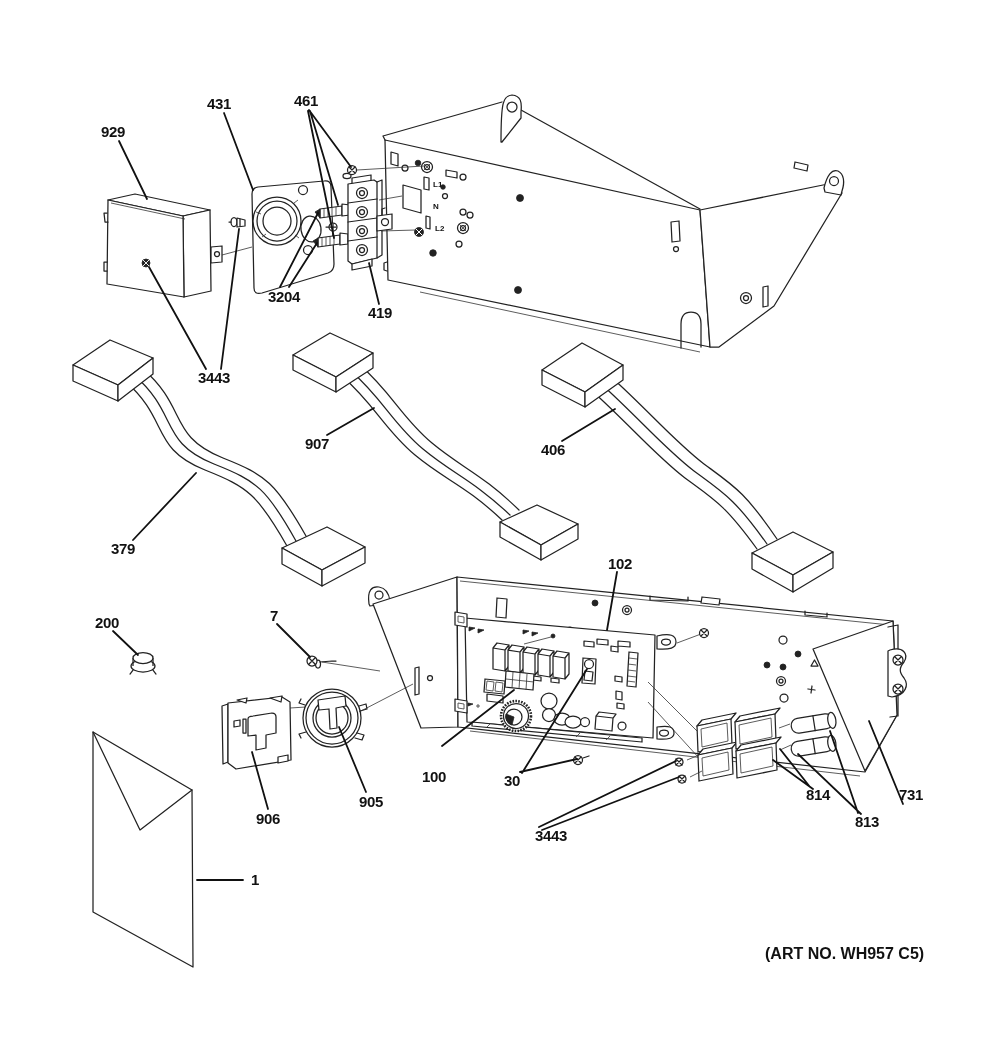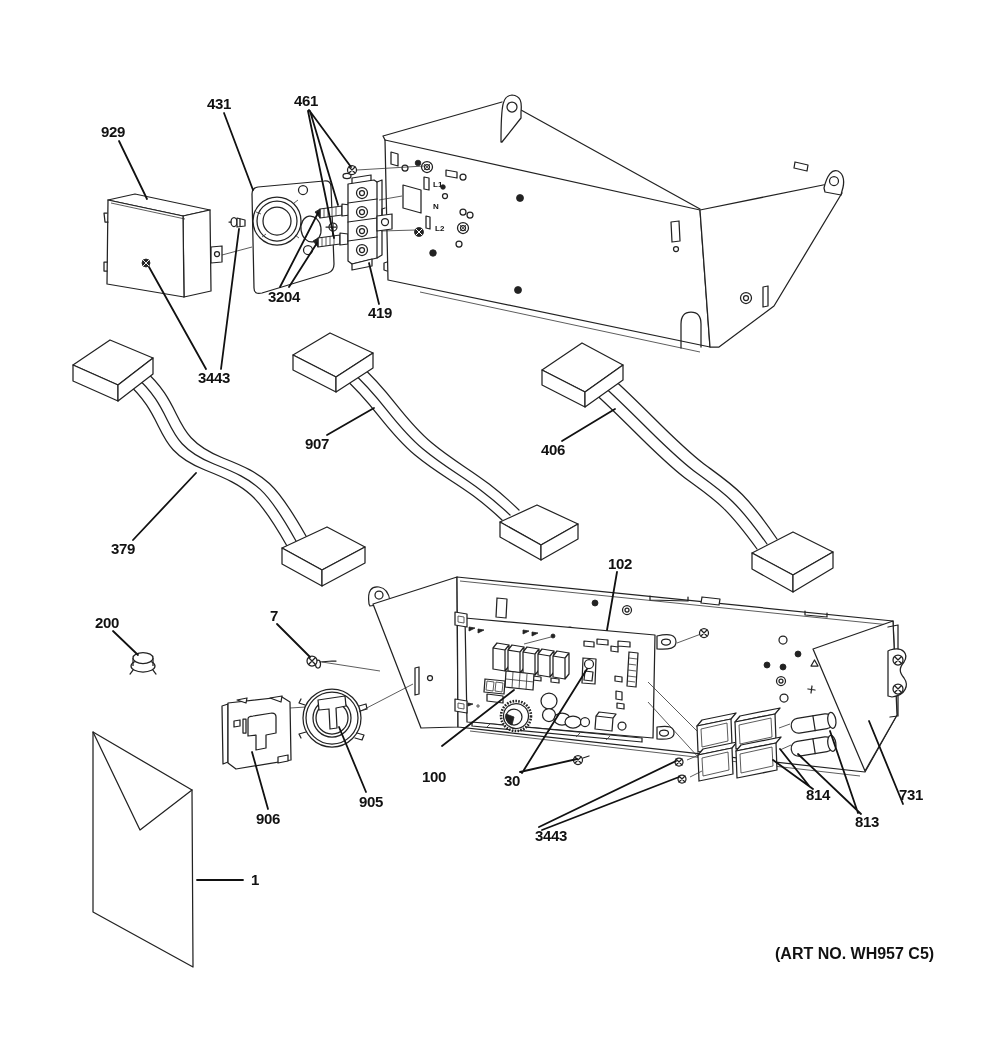--- a/index.html
+++ b/index.html
@@ -1,21 +1,21 @@
 <!DOCTYPE html>
 <html><head>
 <meta charset="utf-8">
 <style>
   html,body{margin:0;padding:0;background:#fff;}
   #canvas{position:relative;width:1000px;height:1064px;background:#ffffff;overflow:hidden;
           font-family:"Liberation Sans", sans-serif;}
   #lineart{position:absolute;left:0;top:0;}
   .part-label{position:absolute;transform:translate(-50%,-50%);font-weight:700;font-size:15px;
               color:#111;letter-spacing:-0.3px;white-space:nowrap;}
-  .art-no{position:absolute;font-weight:700;font-size:16px;color:#111;white-space:nowrap;margin-left:10px;}
+  .art-no{position:absolute;font-weight:700;font-size:16px;color:#111;white-space:nowrap;}
   svg *{vector-effect:non-scaling-stroke;}
   .ln{stroke:#222;fill:none;stroke-width:1.25;stroke-linejoin:round;stroke-linecap:round;}
   .fw{stroke:#222;fill:#fff;stroke-width:1.25;stroke-linejoin:round;}
   .fd{stroke:#222;fill:#222;stroke-width:0.8;}
   .thin{stroke:#333;fill:none;stroke-width:0.8;}
   .leader{stroke:#111;fill:none;stroke-width:1.8;stroke-linecap:round;}
   .mk{font-family:"Liberation Sans",sans-serif;font-size:8px;font-weight:700;fill:#111;}
 </style>
 </head>
 <body>

